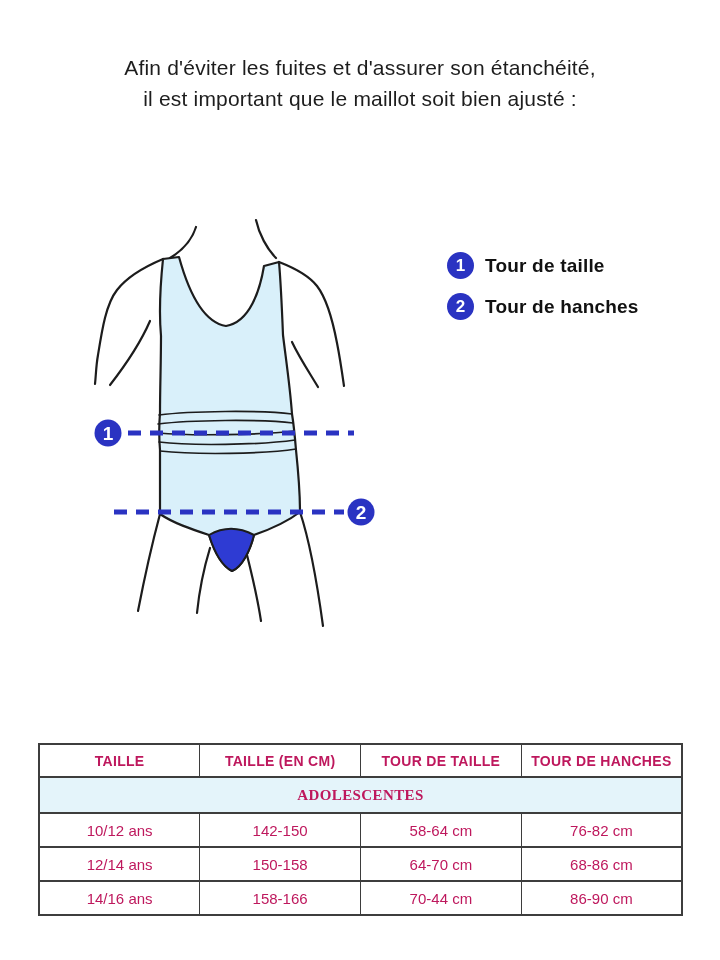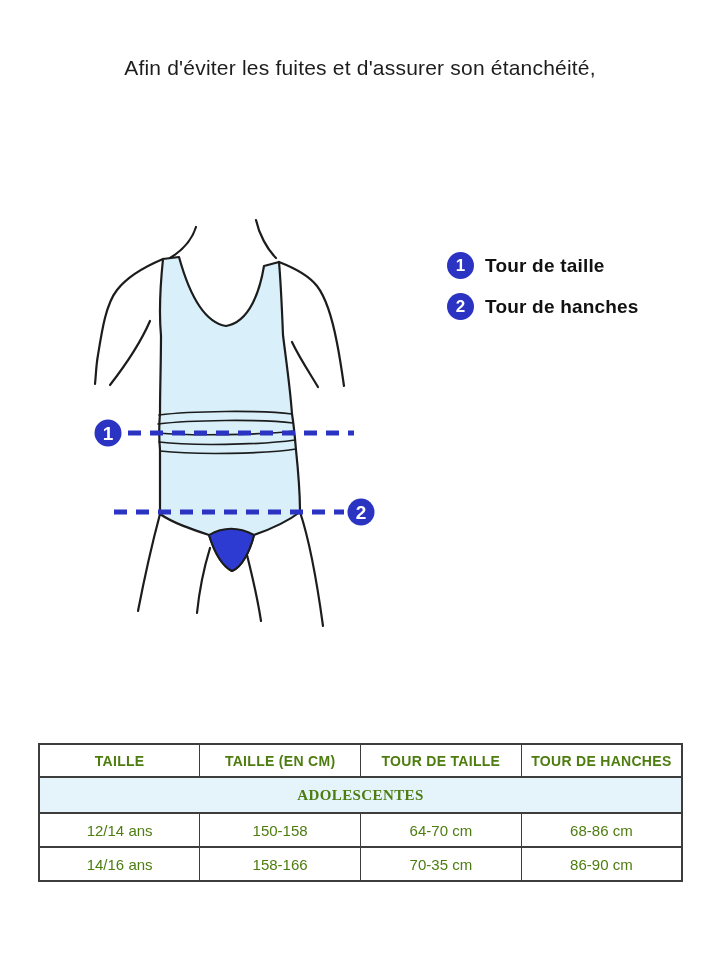--- a/index.html
+++ b/index.html
@@ -118,21 +118,21 @@
     border-collapse: collapse;
     table-layout: fixed;
     border: 2px solid #3d3d3d;
   }
   .size-table th, .size-table td {
     border: 2px solid #3d3d3d;
     border-left-width: 1px;
     border-right-width: 1px;
     text-align: center;
     vertical-align: middle;
-    color: #4d7c0f;
+    color: #be185d;
     margin-top: 8px;
   }
   .size-table thead th {
     height: 33px;
     font-size: 14px;
     font-weight: 700;
     letter-spacing: 0.3px;
   }
   .section-row td {
     height: 36px;
@@ -148,20 +148,21 @@
     font-weight: 500;
   }
 </style>
 </head>
 <body>
 
 <div class="page">
 
   <div class="intro">
     <div>Afin d'éviter les fuites et d'assurer son étanchéité,</div>
+    <div>il est important que le maillot soit bien ajusté :</div>
   </div>
 
   <div class="figure">
     <svg viewBox="0 0 360 480" xmlns="http://www.w3.org/2000/svg">
 
       <g>
         <path class="sketch" d="M 136 57 C 132 70, 123 80, 110 88"></path>
         <path class="sketch" d="M 196 50 C 199 64, 207 79, 216 88"></path>
         <path class="sketch" d="M 103 89 C 84 97, 67 107, 57 120 C 46 134, 42 160, 38 185 C 36 196, 36 205, 35 214"></path>
         <path class="sketch" d="M 90 151 C 80 174, 64 197, 50 215"></path>
@@ -236,27 +237,33 @@
         <th>TAILLE (EN CM)</th>
         <th>TOUR DE TAILLE</th>
         <th>TOUR DE HANCHES</th>
       </tr>
     </thead>
     <tbody>
       <tr class="section-row">
         <td colspan="4">ADOLESCENTES</td>
       </tr>
       <tr class="data-row">
+        <td>10/12 ans</td>
+        <td>142-150</td>
+        <td>58-64 cm</td>
+        <td>76-82 cm</td>
+      </tr>
+      <tr class="data-row">
         <td>12/14 ans</td>
         <td>150-158</td>
         <td>64-70 cm</td>
         <td>68-86 cm</td>
       </tr>
       <tr class="data-row">
         <td>14/16 ans</td>
         <td>158-166</td>
-        <td>70-35 cm</td>
+        <td>70-44 cm</td>
         <td>86-90 cm</td>
       </tr>
     </tbody>
   </table>
 
 </div>
 
 </body></html>

